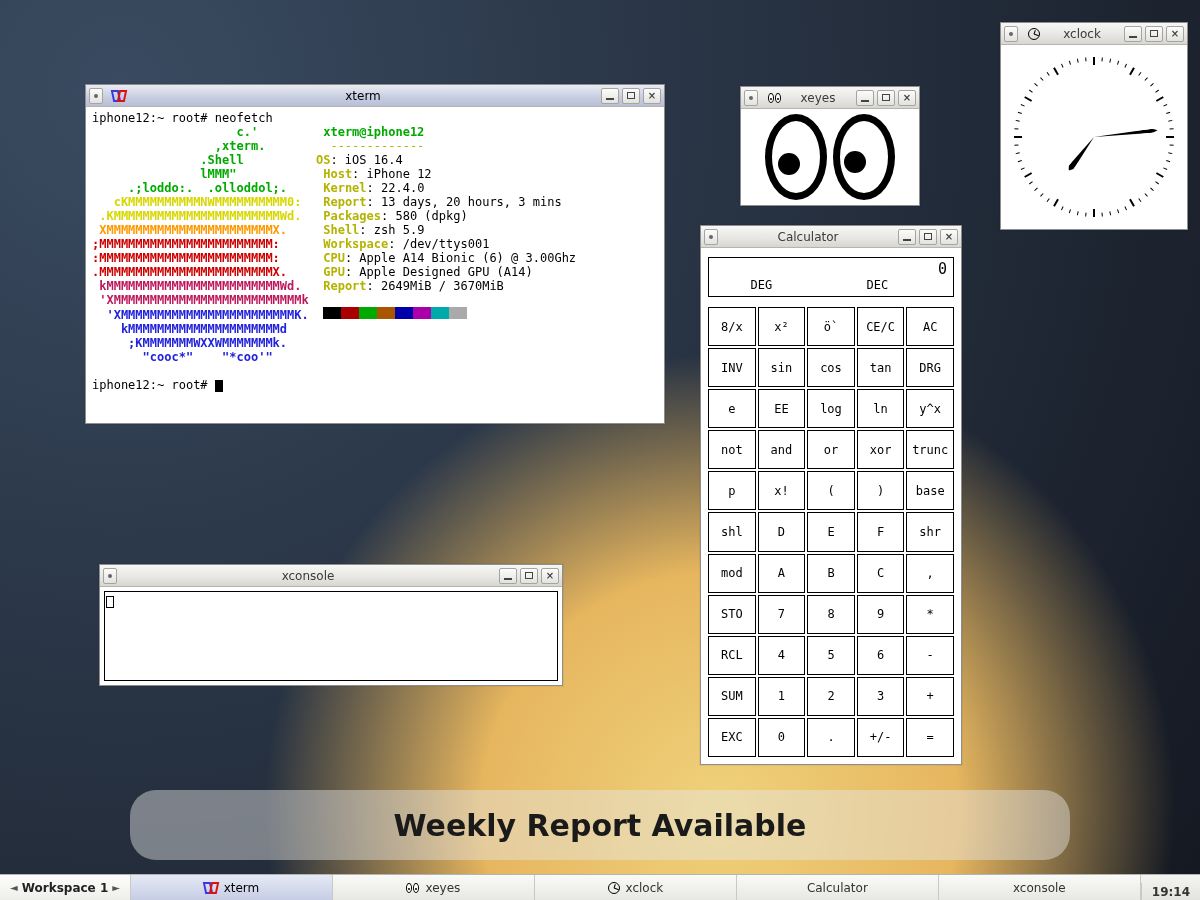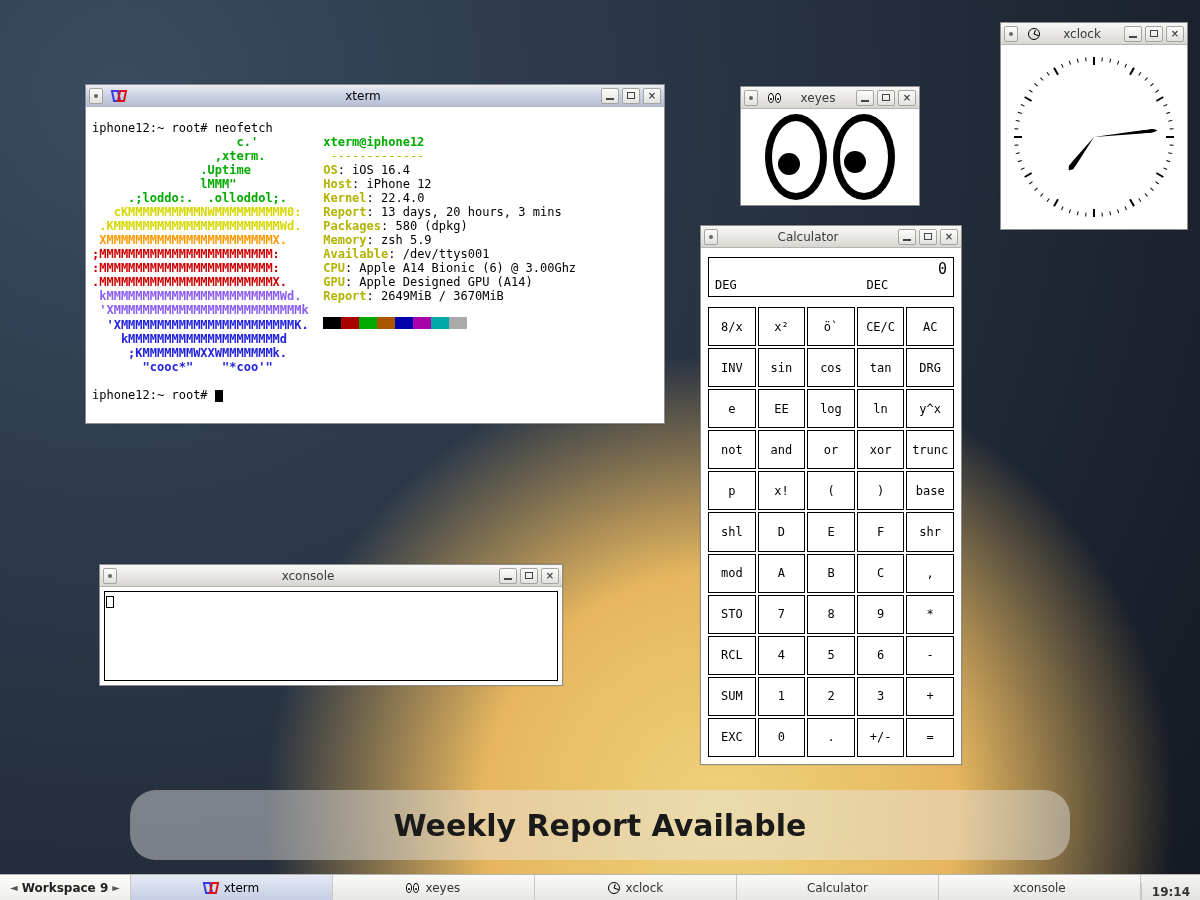--- a/index.html
+++ b/index.html
@@ -67,28 +67,28 @@
   .closex { font-size: 10px; color:#444; font-weight:bold; line-height: 1; }
 
   .win .content { flex: 1; overflow: hidden; }
 
   
   #xterm { left: 85px; top: 84px; width: 580px; height: 340px; }
   #xterm .content {
     background: #fff; color:#000;
     font-family: "DejaVu Sans Mono","Menlo",monospace;
     font-size: 12px; line-height: 14px;
-    padding: 14px 6px; white-space: pre;
+    padding: 4px 6px; white-space: pre;
   }
   .nf-label { color: #b3b300; font-weight: bold; }
   .nf-green { color: #00aa00; font-weight: bold; }
   .nf-orange { color: #ff9900; font-weight: bold; }
   .nf-yellow { color: #d7d700; font-weight: bold; }
   .nf-red    { color: #cc0000; font-weight: bold; }
-  .nf-magenta{ color: #8b5cf6; font-weight: bold; }
+  .nf-magenta{ color: #be185d; font-weight: bold; }
   .nf-blue   { color: #2222dd; font-weight: bold; }
   .nf-div    { color: #b3b300; }
   .palette { display: inline-block; }
   .palette span { display: inline-block; width: 18px; height: 12px; }
   .cursor { display:inline-block; width:8px; height:12px; background:#000; vertical-align:middle; }
 
   
   #xeyes { left: 740px; top: 86px; width: 180px; height: 120px; }
   #xeyes .content { display:flex; align-items:center; justify-content:center; gap: 6px; background:#fff; }
   .eye { position: relative; width: 62px; height: 86px; border: 7px solid #000; border-radius: 50%; background:#fff; }
@@ -105,21 +105,21 @@
   #calc { left: 700px; top: 225px; width: 262px; height: 540px; }
   #calc .content { background:#fff; padding: 3px; display:flex; flex-direction:column; }
   .calc-display {
     border: 1px solid #000; margin: 6px 4px 8px 4px;
     font-family: "DejaVu Sans Mono",monospace; font-size: 13px;
     display: flex; flex-direction: column;
     padding: 2px 6px;
   }
   .calc-display .val { text-align: right; font-size: 15px; height: 18px; }
   .calc-display .mode { display:flex; font-size: 12px; height: 16px; }
-  .calc-display .mode .m1 { width: 40%; text-align:left; }
+  .calc-display .mode .m1 { width: 40%; text-align:center; }
   .calc-display .mode .m2 { width: 60%; text-align:center; }
   .calc-grid {
     flex:1; display:grid;
     grid-template-columns: repeat(5, 1fr);
     grid-template-rows: repeat(12, 1fr);
     gap: 2px; padding: 2px 4px 4px 4px;
   }
   .calc-btn {
     border: 1px solid #000; background:#fff;
     font-family: "DejaVu Sans Mono",monospace;
@@ -232,27 +232,27 @@
           <span class="maxbox"></span>
         </span>
       <span class="ctrl">
           <span class="closex">×</span>
         </span>
     </span>
   </div>
   <div class="content" id="xterm-content"><span>iphone12:~ root# </span>neofetch
 <span class="nf-green">                    c.'</span>         <span class="nf-green">xterm@iphone12</span>
 <span class="nf-green">                 ,xterm.</span>         <span class="nf-div">-------------</span>
-<span class="nf-green">               .Uptime</span>          <span class="nf-label">OS</span>: iOS 16.4
+<span class="nf-green">               .Shell</span>          <span class="nf-label">OS</span>: iOS 16.4
 <span class="nf-green">               lMMM"</span>            <span class="nf-label">Host</span>: iPhone 12
 <span class="nf-green">     .;loddo:.  .olloddol;.</span>     <span class="nf-label">Kernel</span>: 22.4.0
 <span class="nf-yellow">   cKMMMMMMMMMMNWMMMMMMMMMM0:</span>   <span class="nf-label">Report</span>: 13 days, 20 hours, 3 mins
 <span class="nf-yellow"> .KMMMMMMMMMMMMMMMMMMMMMMMWd.</span>   <span class="nf-label">Packages</span>: 580 (dpkg)
-<span class="nf-orange"> XMMMMMMMMMMMMMMMMMMMMMMMX.</span>     <span class="nf-label">Memory</span>: zsh 5.9
-<span class="nf-red">;MMMMMMMMMMMMMMMMMMMMMMMM:</span>      <span class="nf-label">Available</span>: /dev/ttys001
+<span class="nf-orange"> XMMMMMMMMMMMMMMMMMMMMMMMX.</span>     <span class="nf-label">Shell</span>: zsh 5.9
+<span class="nf-red">;MMMMMMMMMMMMMMMMMMMMMMMM:</span>      <span class="nf-label">Workspace</span>: /dev/ttys001
 <span class="nf-red">:MMMMMMMMMMMMMMMMMMMMMMMM:</span>      <span class="nf-label">CPU</span>: Apple A14 Bionic (6) @ 3.00Ghz
 <span class="nf-red">.MMMMMMMMMMMMMMMMMMMMMMMMX.</span>     <span class="nf-label">GPU</span>: Apple Designed GPU (A14)
 <span class="nf-magenta"> kMMMMMMMMMMMMMMMMMMMMMMMMWd.</span>   <span class="nf-label">Report</span>: 2649MiB / 3670MiB
 <span class="nf-magenta"> 'XMMMMMMMMMMMMMMMMMMMMMMMMMMk</span>  
 <span class="nf-blue">  'XMMMMMMMMMMMMMMMMMMMMMMMMK.</span>  <span class="palette"><span style="background:#000000"></span><span style="background:#aa0000"></span><span style="background:#00aa00"></span><span style="background:#aa5500"></span><span style="background:#0000aa"></span><span style="background:#aa00aa"></span><span style="background:#00aaaa"></span><span style="background:#aaaaaa"></span><span style="background:#ffffff"></span></span>
 <span class="nf-blue">    kMMMMMMMMMMMMMMMMMMMMMd</span>     
 <span class="nf-blue">     ;KMMMMMMMWXXWMMMMMMMk.</span>     
 <span class="nf-blue">       "cooc*"    "*coo'"</span>       
 
 iphone12:~ root# <span class="cursor"></span>
@@ -487,21 +487,21 @@
     </span>
   </div>
   <div class="content">
     <div class="textbox"><span class="cursor" style="width:6px;height:10px;background:#000;outline:1px solid #000;background:#fff;"></span></div>
   </div>
 </div>
 
 <div class="taskbar">
   <div class="ws">
     <span class="arrow">◄</span>
-    <span>Workspace 9</span>
+    <span>Workspace 1</span>
     <span class="arrow">►</span>
   </div>
   <div class="tasks" id="tasklist">
       <div class="task active">
         <span class="ic-xterm"></span>
         <span>xterm</span>
       </div>
       <div class="task">
         <span class="ic-eyes">
           <span></span>

